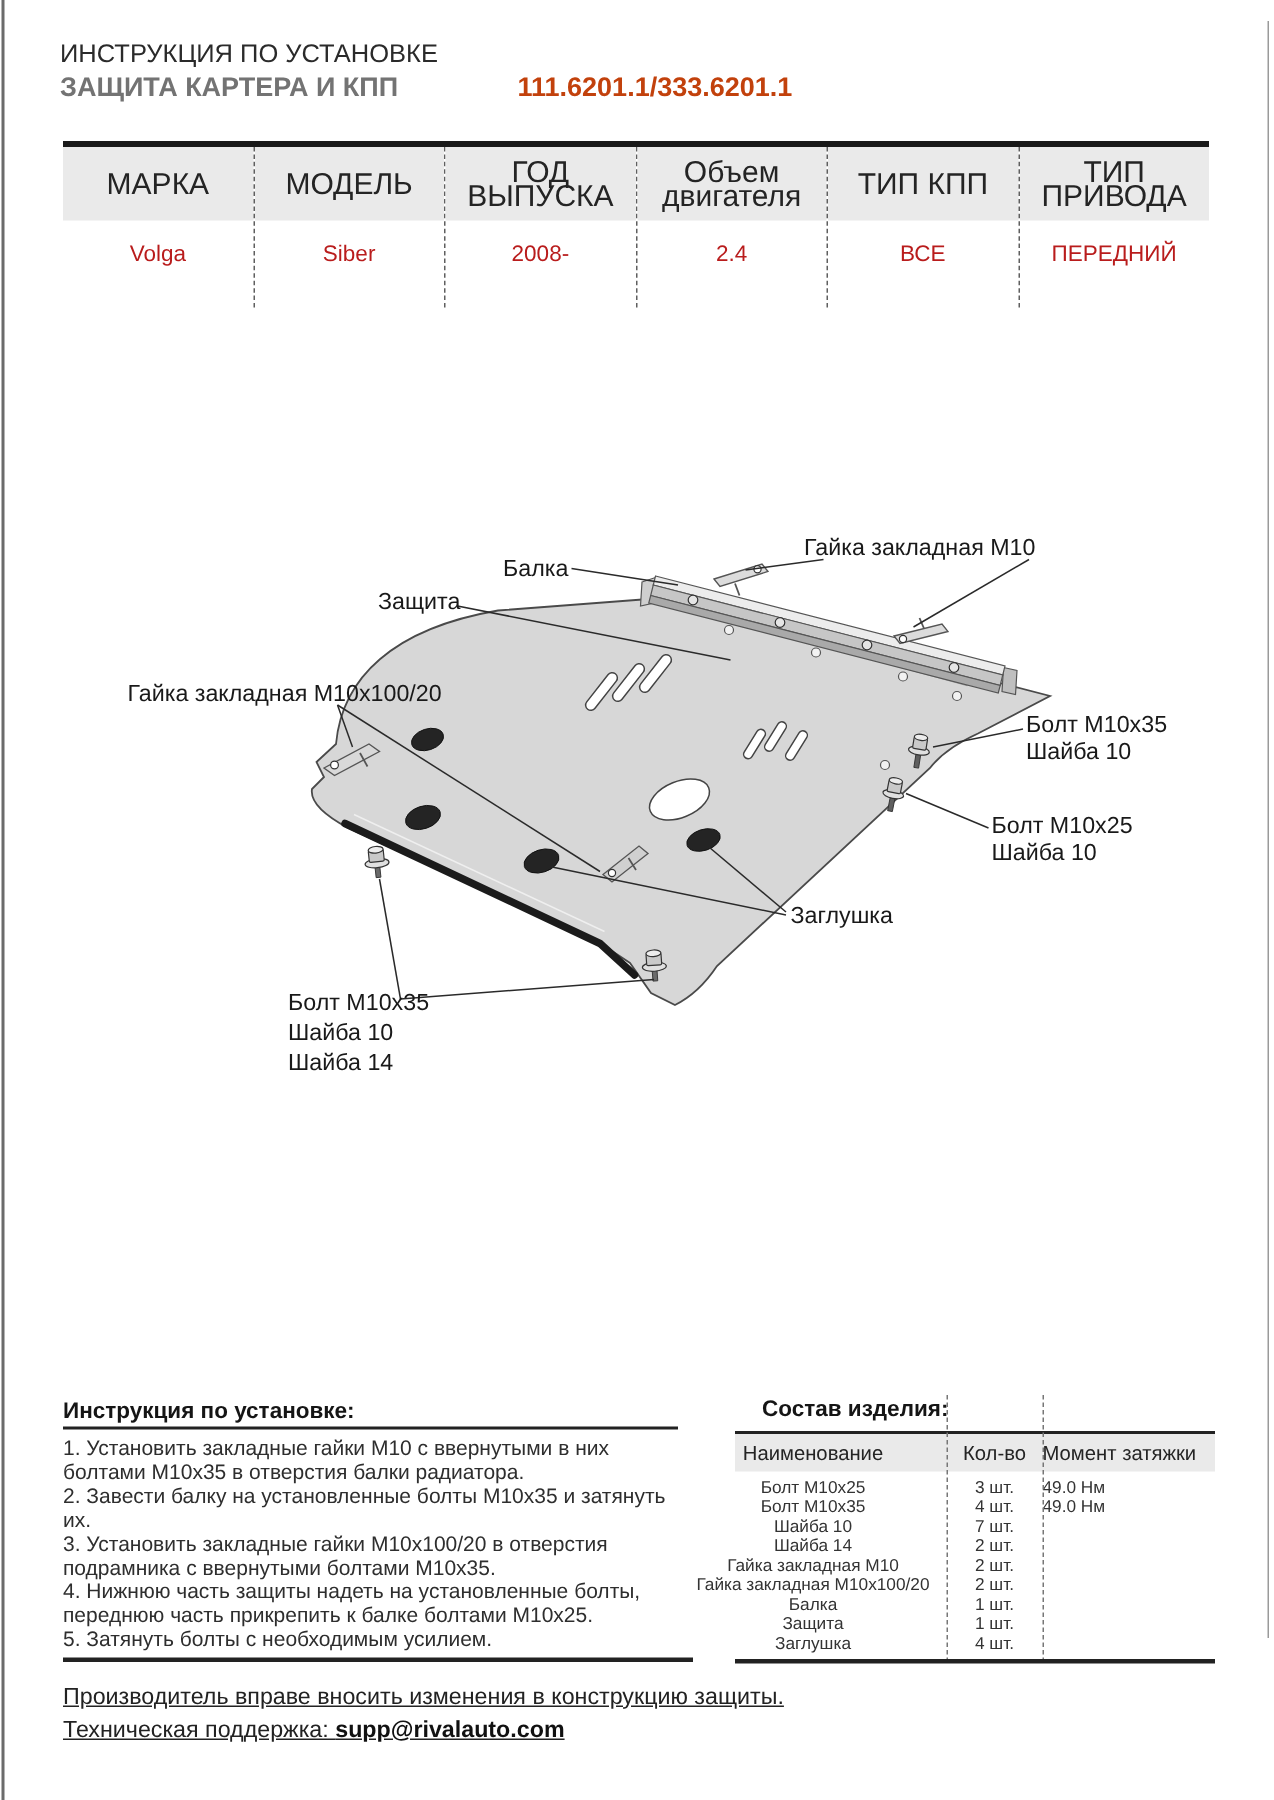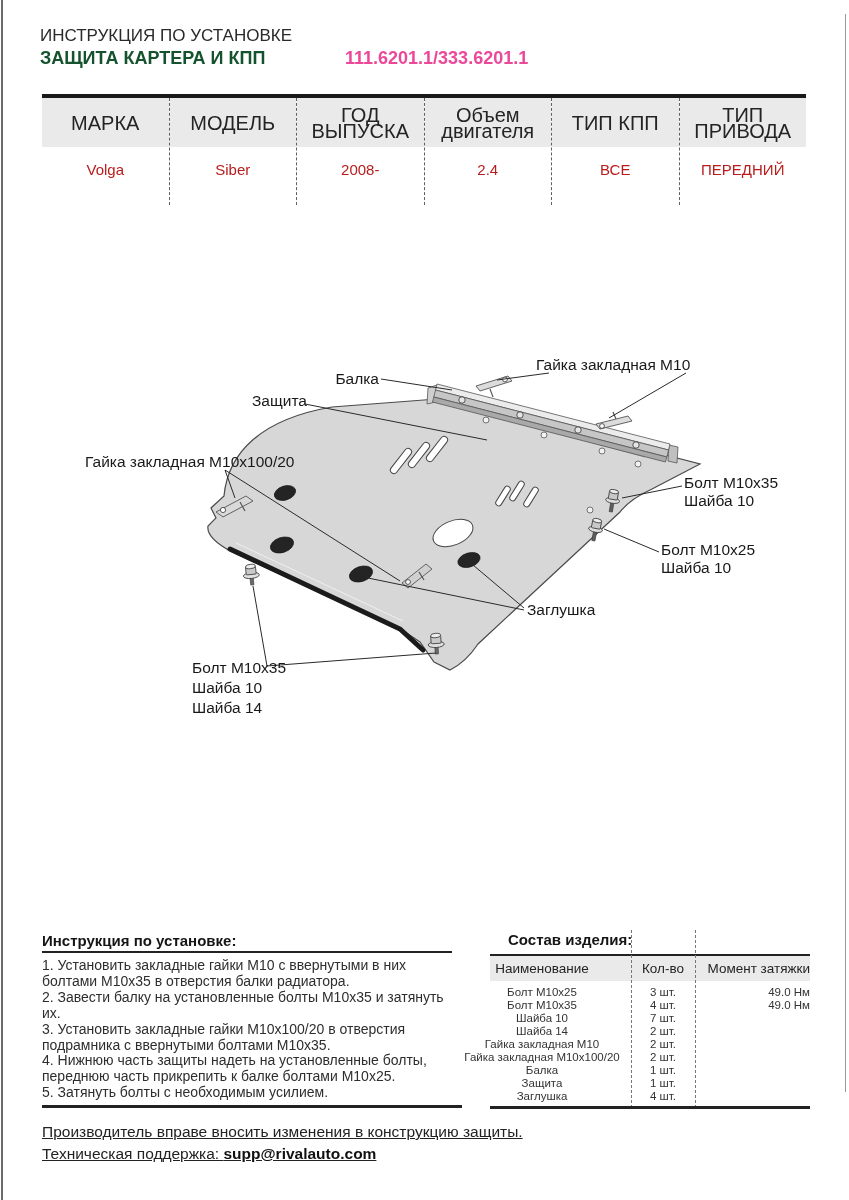--- a/index.html
+++ b/index.html
@@ -3,22 +3,22 @@
 <meta charset="utf-8">
 <style>
   html,body{margin:0;padding:0;background:#fff;}
   .page{position:relative;width:849px;height:1200px;background:#fff;overflow:hidden;
         font-family:"Liberation Sans","DejaVu Sans",sans-serif;color:#1c1c1c;}
   .edge-left{position:absolute;left:1px;top:0;width:2px;height:1200px;background:#6b6b6b;}
   .edge-right{position:absolute;left:845px;top:14px;width:1px;height:1078px;background:#9a9a9a;}
 
   
   .title1{position:absolute;left:40px;top:26px;font-size:17px;color:#2a2a2a;}
-  .title2{position:absolute;left:40px;top:48px;font-size:18px;font-weight:bold;color:#14532d;}
-  .partnum{position:absolute;left:345px;top:48px;font-size:18px;font-weight:bold;color:#ec4899;}
+  .title2{position:absolute;left:40px;top:48px;font-size:18px;font-weight:bold;color:#737373;}
+  .partnum{position:absolute;left:345px;top:48px;font-size:18px;font-weight:bold;color:#c2410c;}
 
   
   .vtable{position:absolute;left:42px;top:94px;width:764px;}
   .vtop{height:4px;background:#191919;}
   .vcols{display:flex;}
   .vcol{flex:1 1 0;min-width:0;}
   .vcol + .vcol{border-left:1px dashed #5f5f5f;}
   .vhead{height:49px;background:#eaeaea;display:flex;align-items:center;justify-content:center;
          text-align:center;font-size:20px;color:#242424;white-space:pre-line;line-height:16px;}
   .vval{height:45px;display:flex;align-items:center;justify-content:center;font-size:15px;color:#b91c1c;}
@@ -36,21 +36,21 @@
 
   
   .comp{position:absolute;left:460px;top:928px;width:350px;height:182px;}
   .comp-h{position:absolute;left:48px;top:3px;font-size:15px;font-weight:bold;color:#151515;}
   .comp-toprule{position:absolute;left:30px;top:26px;width:320px;height:2px;background:#222;}
   .comp-headband{position:absolute;left:30px;top:28px;width:320px;height:25px;background:#eaeaea;}
   .comp-headrow{position:absolute;left:0;top:28px;width:350px;height:25px;display:flex;align-items:center;
                 font-size:13.5px;color:#242424;}
   .c-name{width:171px;text-align:center;padding-right:7px;box-sizing:border-box;white-space:nowrap;}
   .c-qty{width:64px;text-align:center;}
-  .c-trq{width:115px;text-align:right;}
+  .c-trq{width:115px;text-align:left;}
   .comp-rows{position:absolute;left:0;top:58px;width:350px;font-size:11.5px;color:#333;}
   .comp-row{display:flex;height:12.9px;align-items:center;}
   .dash-v{position:absolute;top:2px;height:178px;border-left:1px dashed #777;}
   .comp-botrule{position:absolute;left:30px;top:178px;width:320px;height:3px;background:#222;}
 
   
   .footer{position:absolute;left:42px;top:1121px;font-size:15.5px;color:#222;line-height:22px;text-decoration:underline;}
   .footer b{color:#111;}
 </style>
 </head>

